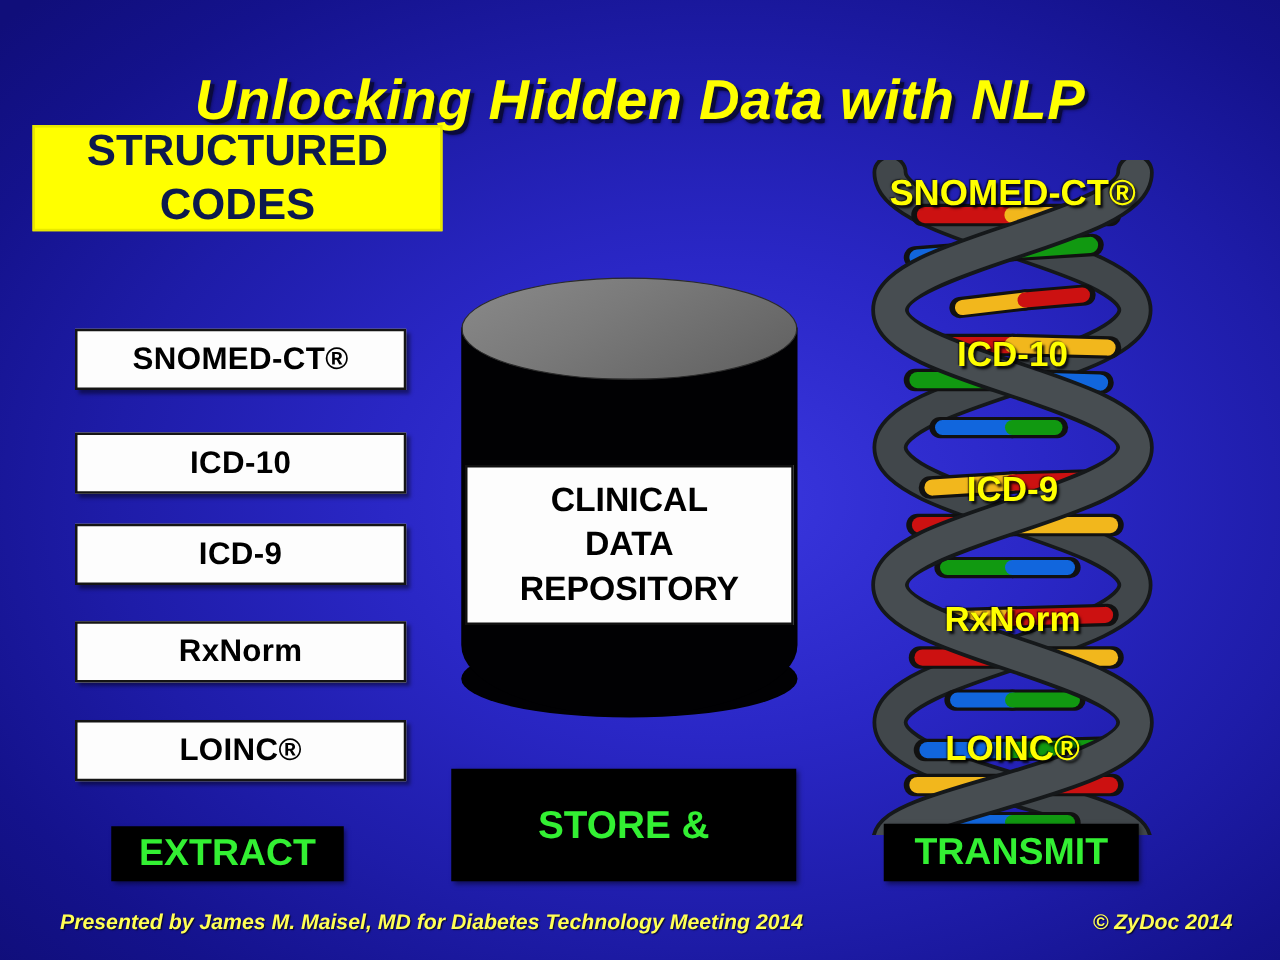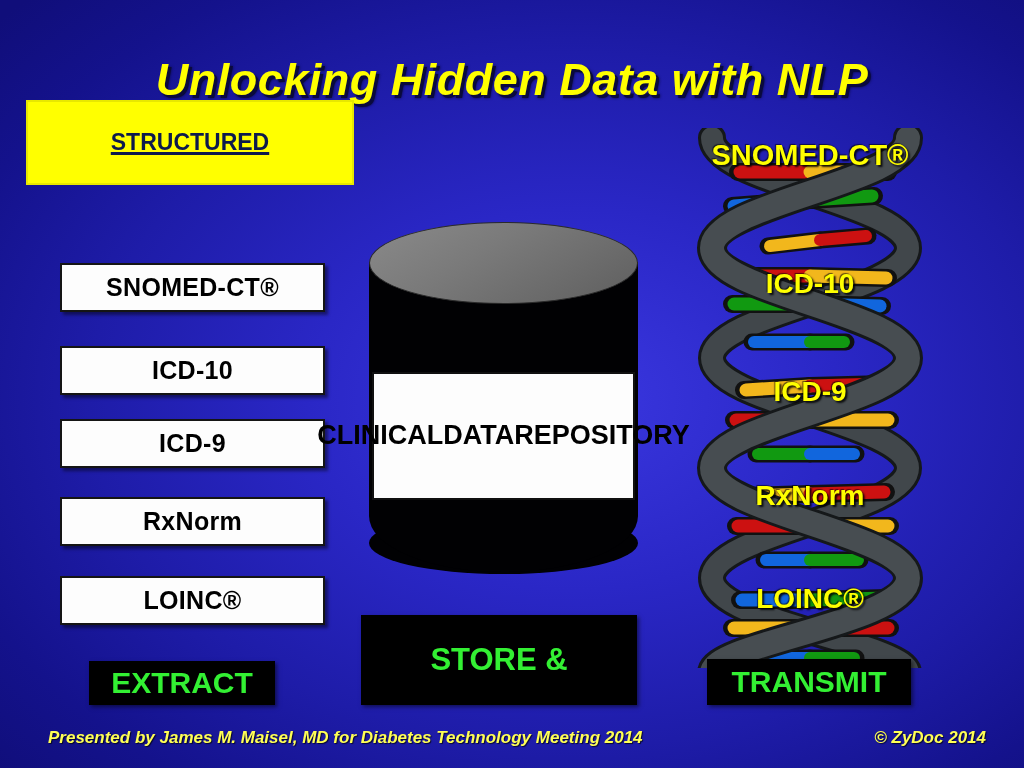--- a/index.html
+++ b/index.html
@@ -42,24 +42,23 @@
     background: #ffff00;
     border: 2px solid #e8e800;
     display: flex;
     flex-direction: column;
     align-items: center;
     justify-content: center;
     box-sizing: border-box;
   }
   #structured-codes span {
     color: #0d1a4d;
-    font-size: 23px;
+    font-size: 35px;
     font-weight: bold;
     line-height: 1.22;
-    text-decoration: underline;
     text-underline-offset: 2px;
     text-decoration-thickness: 3px;
   }
   .code-box {
     position: absolute;
     left: 60px;
     width: 265px;
     height: 49px;
     background: #fdfdfd;
     border: 2px solid #151515;
@@ -156,21 +155,21 @@
   #cyl-label {
     position: absolute;
     left: 3px;
     top: 150px;
     width: 263px;
     height: 128px;
     background: #fdfdfd;
     border: 2px solid #101010;
     box-sizing: border-box;
     display: flex;
-    flex-direction: row;
+    flex-direction: column;
     align-items: center;
     justify-content: center;
     color: #000;
     font-size: 27px;
     font-weight: bold;
     line-height: 1.3;
     text-align: center;
   }
 
   
@@ -222,20 +221,21 @@
 </style>
 </head>
 <body>
 
 <div id="slide">
 
   <div id="title">Unlocking Hidden Data with NLP</div>
 
   <div id="structured-codes">
     <span>STRUCTURED</span>
+    <span>CODES</span>
   </div>
 
   <div class="code-box" id="code-0">SNOMED-CT®</div>
   <div class="code-box" id="code-1">ICD-10</div>
   <div class="code-box" id="code-2">ICD-9</div>
   <div class="code-box" id="code-3">RxNorm</div>
   <div class="code-box" id="code-4">LOINC®</div>
 
   <div class="action-label" id="extract-label">
     <span>EXTRACT</span>

